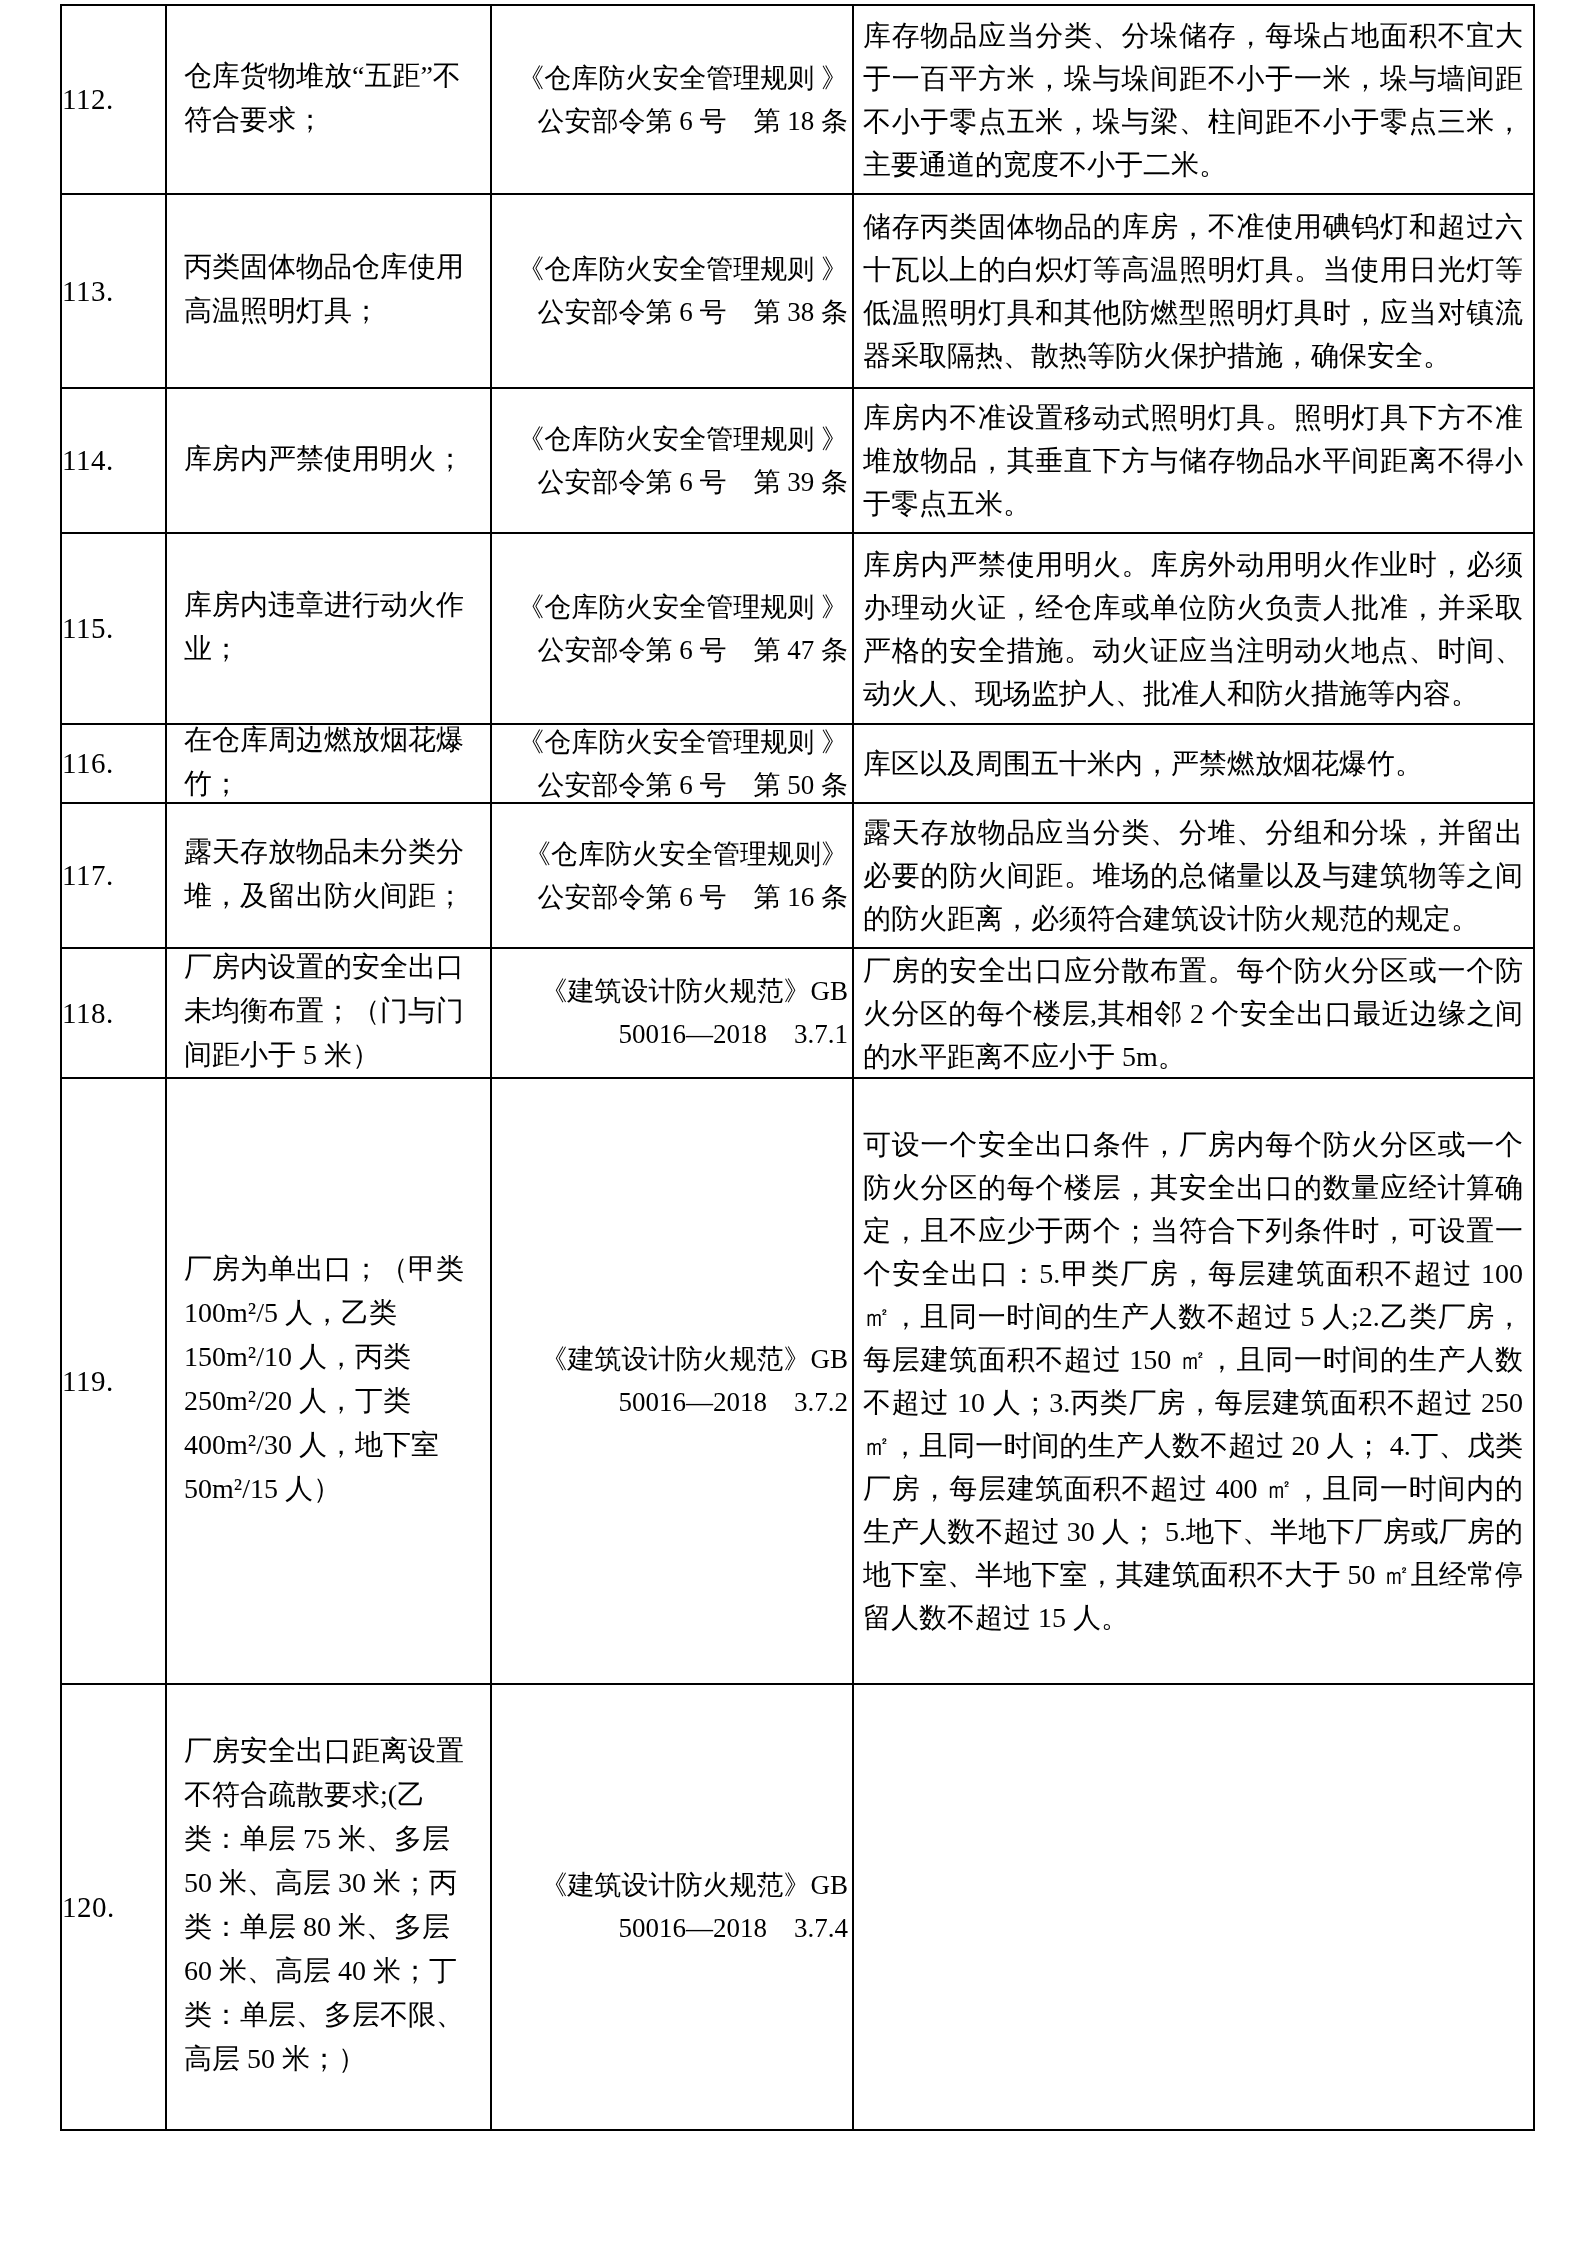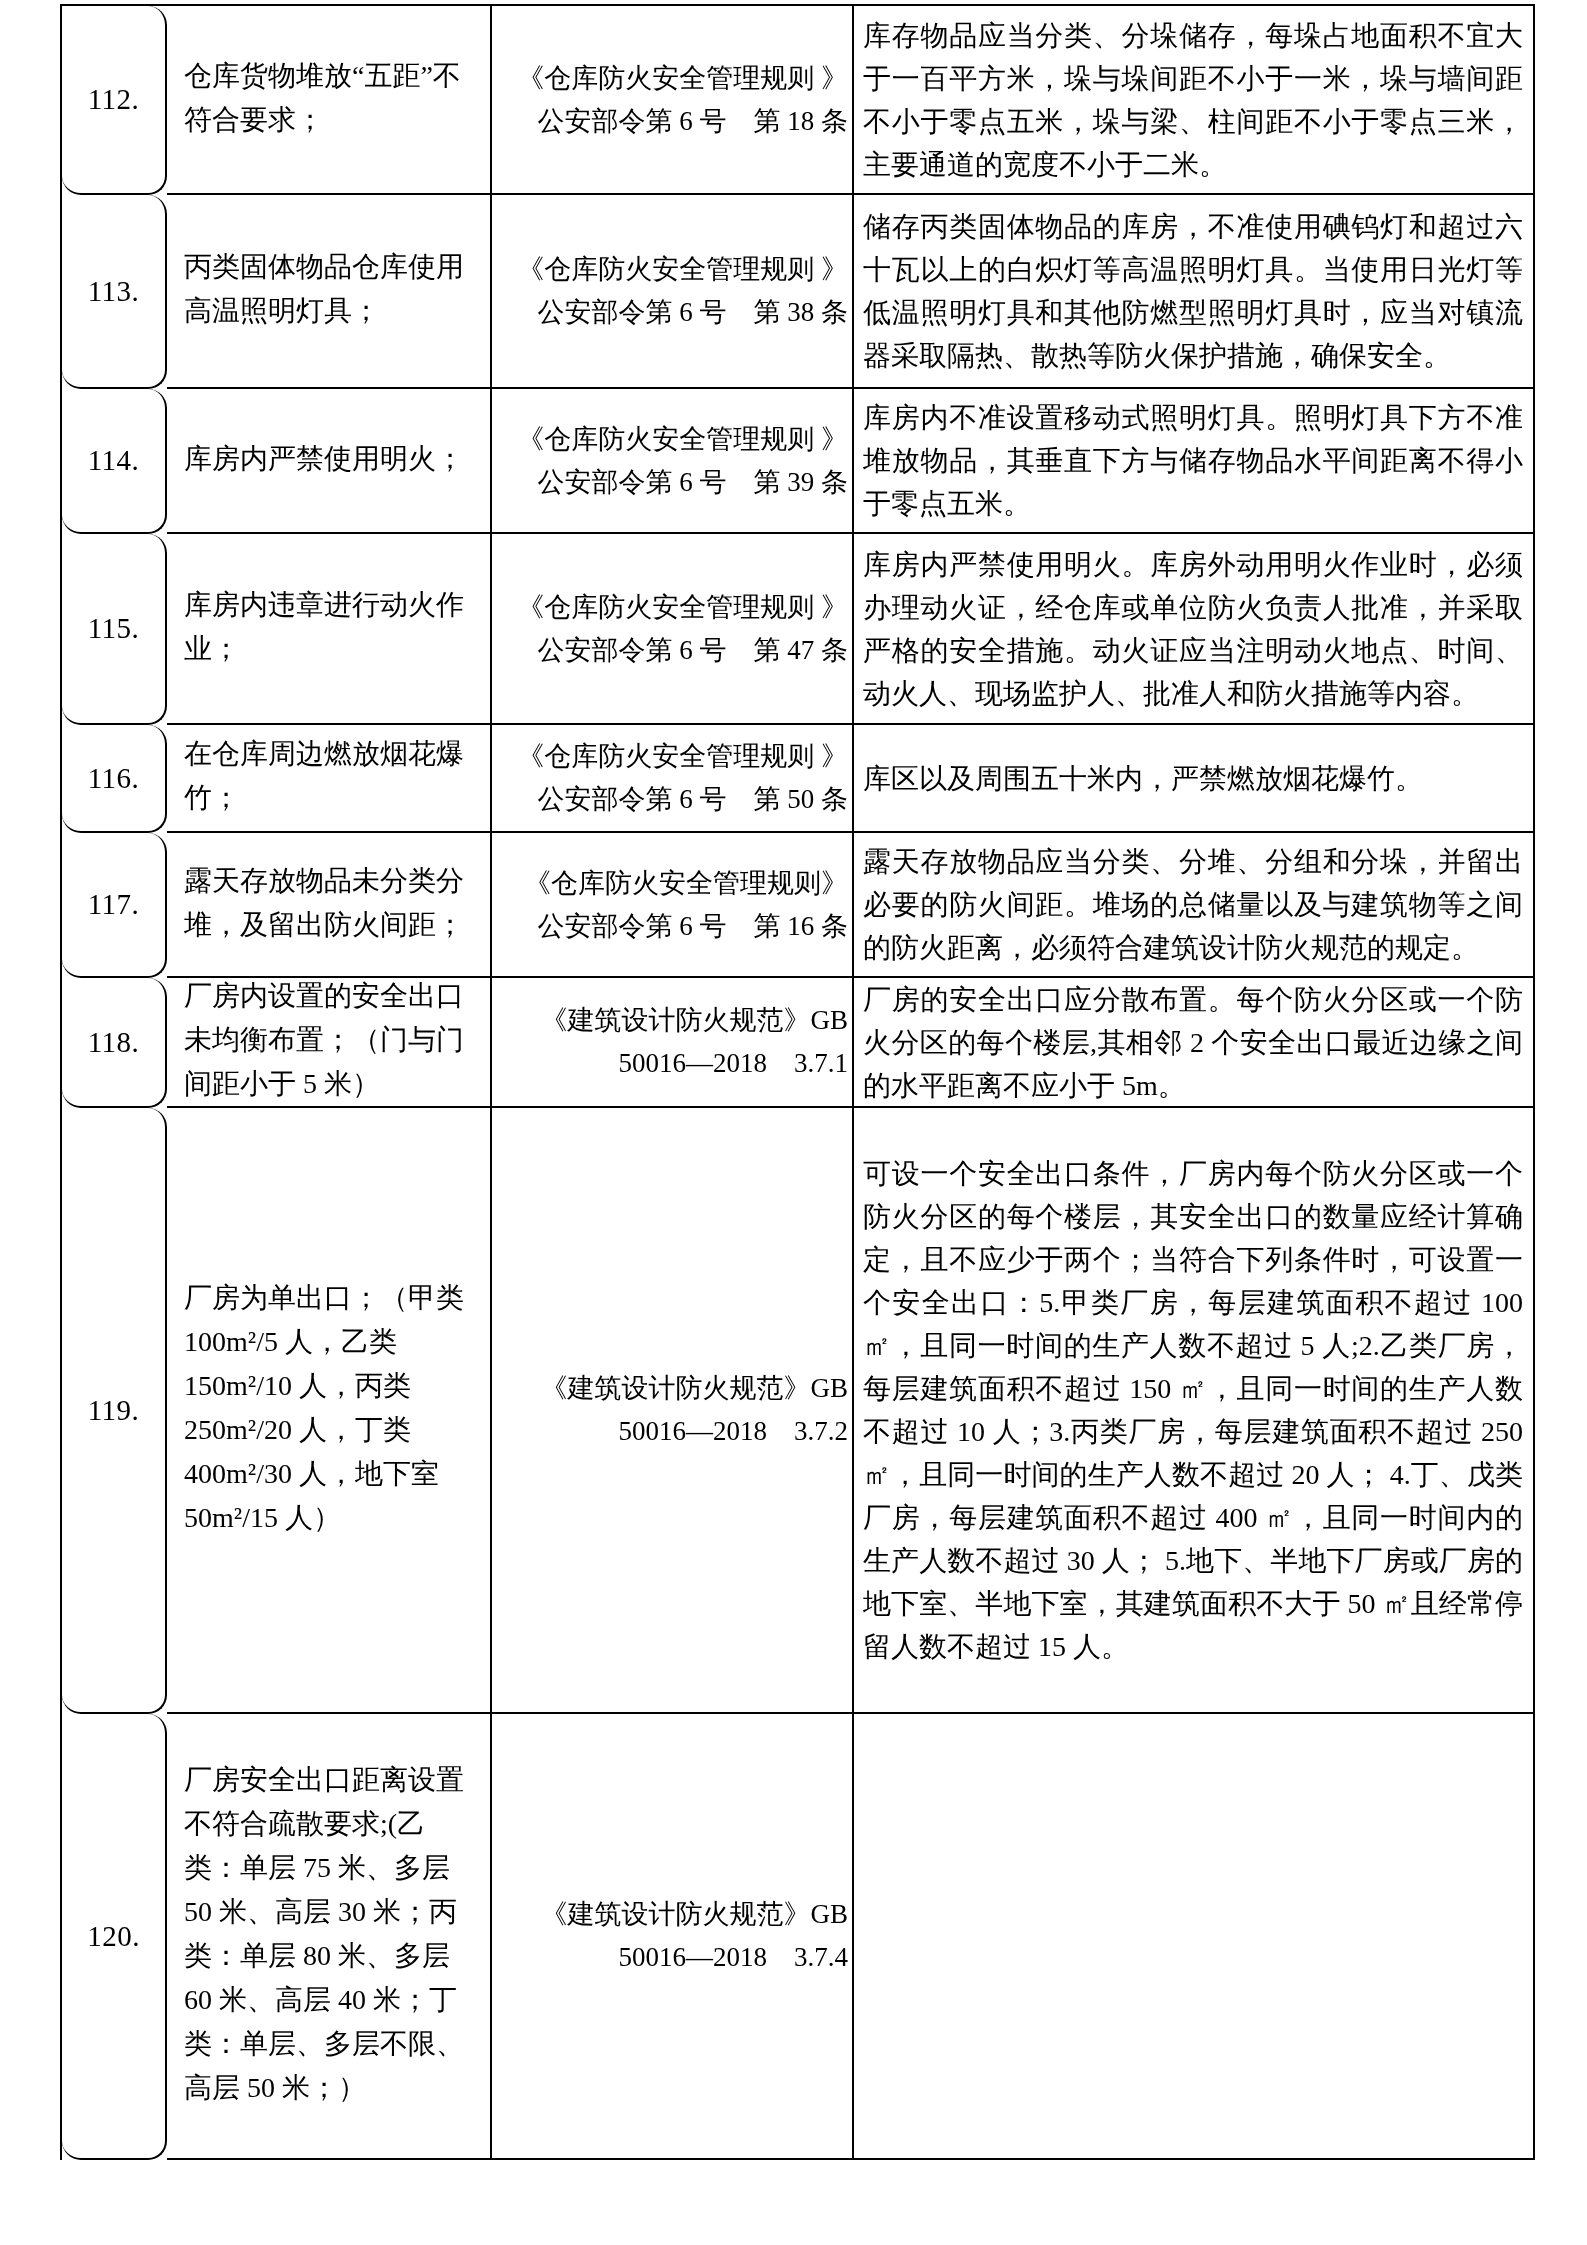--- a/index.html
+++ b/index.html
@@ -6,27 +6,27 @@
   body{
     width:1587px;height:2245px;background:#ffffff;position:relative;overflow:hidden;
     font-family:"Liberation Serif","DejaVu Serif",serif;color:#000;
   }
   .table{
     position:absolute;left:60px;top:4px;width:1473px;
     border-top:2px solid #000;border-left:2px solid #000;
   }
   .trow{display:grid;grid-template-columns:105px 325px 362px 681px;position:relative;}
   .r0{height:189px}.r1{height:194px}.r2{height:145px}.r3{height:191px}
-  .r4{height:108px}.r5{height:145px}.r6{height:130px}.r7{height:606px}.r8{height:446px}
+  .r4{height:79px}.r5{height:145px}.r6{height:130px}.r7{height:606px}.r8{height:446px}
   .c{
     border-right:2px solid #000;border-bottom:2px solid #000;
     box-sizing:border-box;display:flex;align-items:center;position:relative;
     overflow:hidden;
   }
-  .c-num{justify-content:center;font-size:29px;letter-spacing:0.5px;border-radius:19px;}
+  .c-num{font-size:29px;letter-spacing:0.5px;}
   .c-viol{justify-content:center;padding:0 12px 4px 17px;}
   .c-viol .inner{font-size:28px;line-height:44px;text-align:left;width:100%;}
   .c-ref{flex-direction:column;justify-content:center;padding:0 4px;align-items:flex-end;}
   .ref-line{font-size:27px;line-height:43px;text-align:center;white-space:nowrap;}
   .c-detail{padding:4px 10px 4px 9px;}
   .c-detail .inner{
     font-size:28px;line-height:43px;width:100%;
     text-align:justify;text-justify:inter-ideograph;
   }
   .red{color:#000000;}

